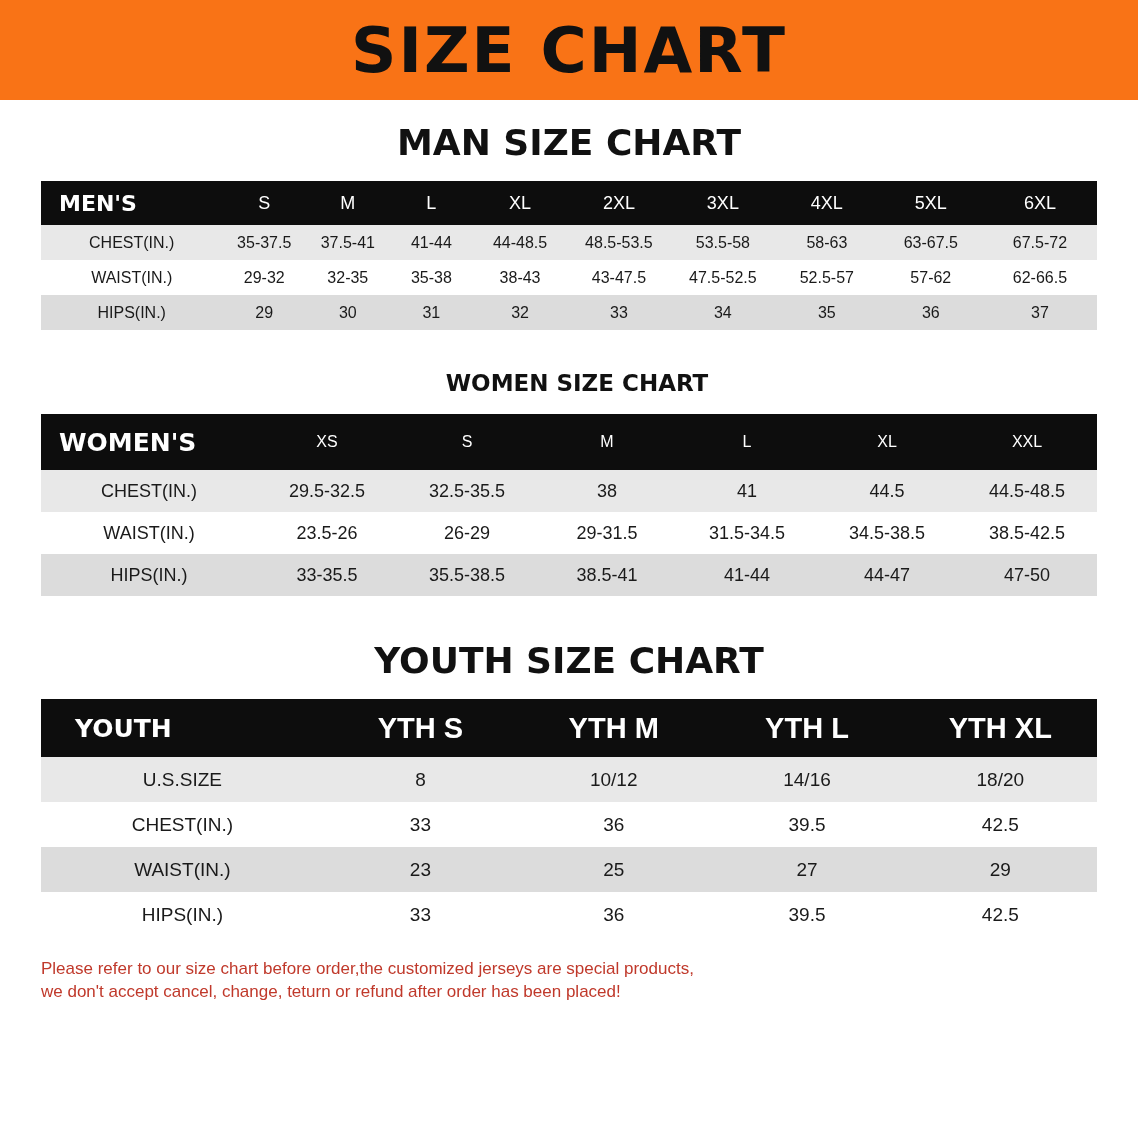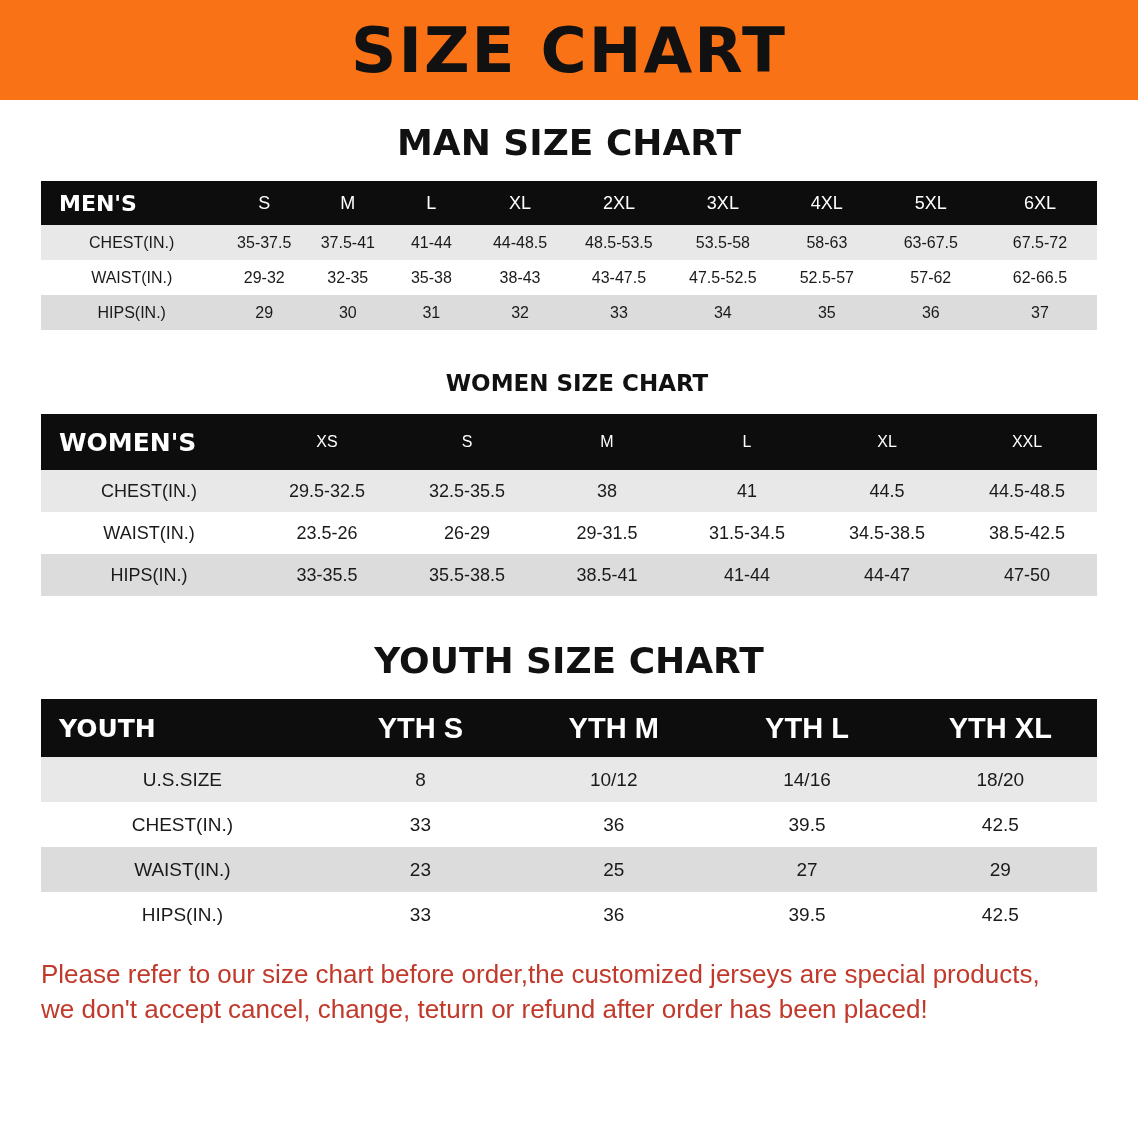--- a/index.html
+++ b/index.html
@@ -125,29 +125,29 @@
     color: #ffffff;
     font-size: 29px;
     height: 58px;
     font-weight: bold;
   }
   .tbl-youth thead th.lbl {
     font-family: "DejaVu Sans", sans-serif;
     font-weight: bold;
     font-size: 25px;
     text-align: left;
-    padding-left: 18px;
+    padding-left: 34px;
   }
   .tbl-youth td.lbl { text-align: center; font-size: 19px; }
 
   .note {
     width: 1056px;
     margin: 20px auto 0 auto;
     color: #c0392b;
-    font-size: 26px;
+    font-size: 17px;
     line-height: 1.36;
     text-align: left;
   }
 </style>
 </head>
 <body>
 
 <div class="banner">
   <div class="banner-title">SIZE CHART</div>
 </div>

